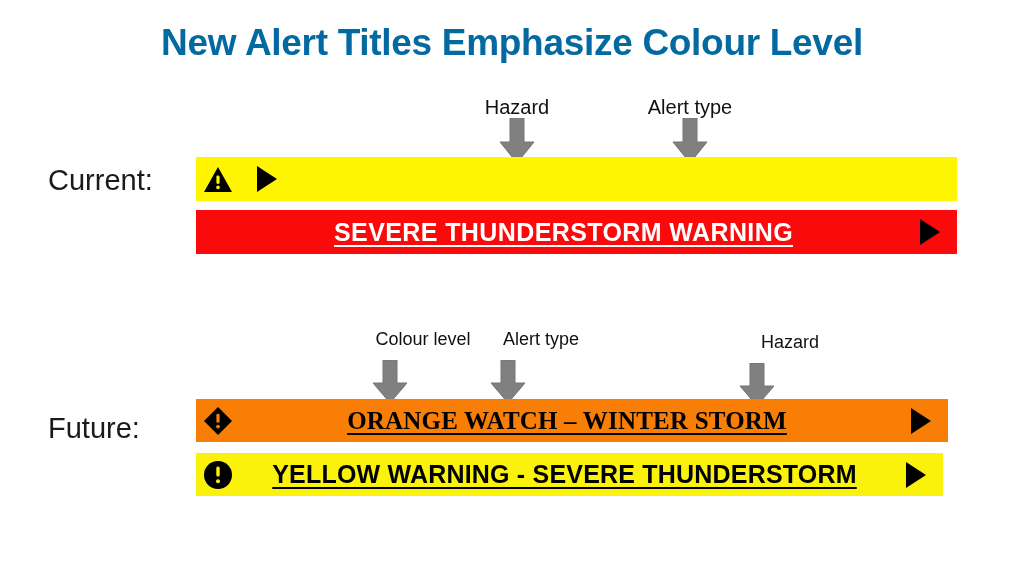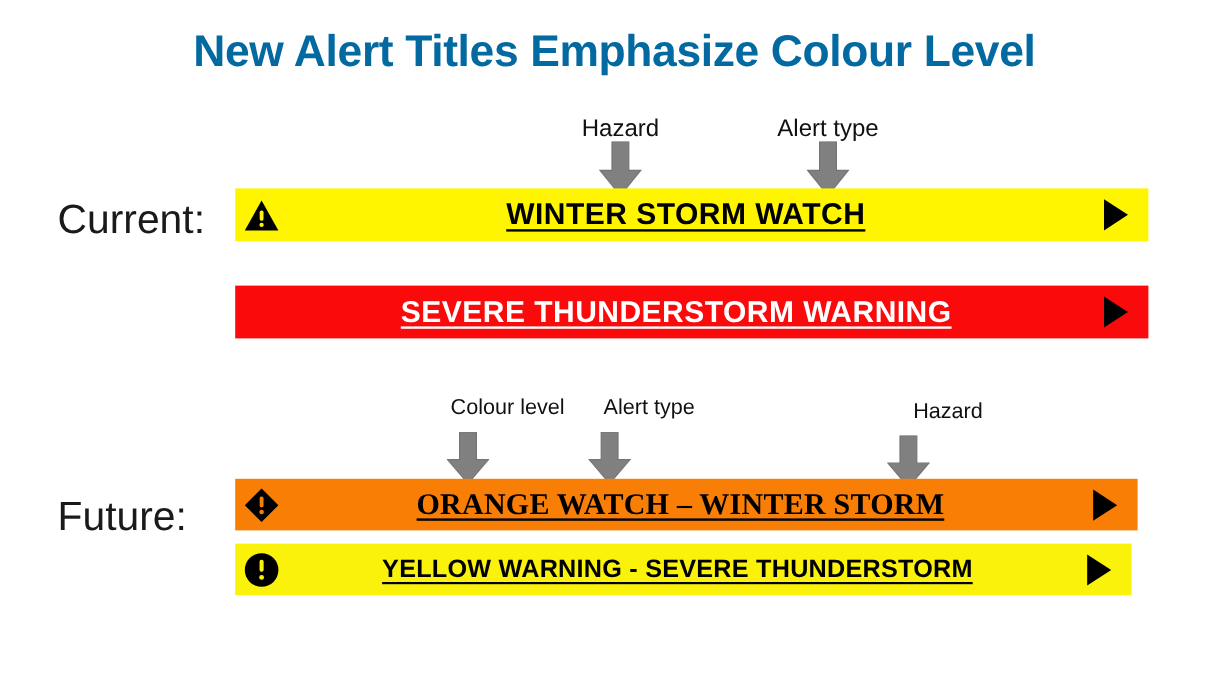--- a/index.html
+++ b/index.html
@@ -28,21 +28,21 @@
     font-size: 37px;
     letter-spacing: -0.3px;
     color: #0369a1;
     white-space: nowrap;
   }
 
   
   .row-label {
     position: absolute;
     font-family: "Liberation Sans", sans-serif;
-    font-size: 34px;
+    font-size: 29px;
     font-weight: normal;
     color: #1a1a1a;
     white-space: nowrap;
   }
   .row-label.current { left: 48px; top: 164px; }
   .row-label.future  { left: 48px; top: 412px; }
 
   
   .callout-label {
     position: absolute;
@@ -117,21 +117,21 @@
   #bar-future-orange {
     left: 196px; top: 399px; width: 752px; height: 43px;
     background: #F97E06;
   }
   #bar-future-orange .bar-text { font-size: 25px; color: #000000; letter-spacing: 0.2px; font-family: Liberation Serif, serif; }
 
   #bar-future-yellow {
     left: 196px; top: 453px; width: 747px; height: 43px;
     background: #FAF20B;
   }
-  #bar-future-yellow .bar-text { font-size: 21px; color: #000000; letter-spacing: 0.2px; }
+  #bar-future-yellow .bar-text { font-size: 25px; color: #000000; letter-spacing: 0.2px; }
 </style>
 </head>
 <body>
 
 <div class="slide-title">New Alert Titles Emphasize Colour Level</div>
 
 <div class="row-label current">Current:</div>
 
 <div class="row-label future">Future:</div>
 
@@ -171,29 +171,28 @@
 </div>
 
 <div class="alert-bar" id="bar-current-yellow" style="background: rgb(255, 245, 0);">
   <span class="bar-icon">
     <svg width="30" height="27" viewBox="0 0 30 27" xmlns="http://www.w3.org/2000/svg">
       <path d="M15 1 L29 26 L1 26 Z" fill="#000000"></path>
       <rect x="13.4" y="9.5" width="3.2" height="8.5" rx="1.4" fill="#FFF500"></rect>
       <circle cx="15" cy="21.4" r="1.8" fill="#FFF500"></circle>
     </svg>
   </span>
-  <span class="bar-text" style="color: rgb(0, 0, 0);">WINTER STORM WATCH</span>
-  <span class="bar-caret">
-    <svg width="24" height="28" viewBox="0 0 24 28" xmlns="http://www.w3.org/2000/svg">
-      <polygon points="2,1 22,14 2,27" fill="#000000"></polygon>
-    </svg>
-  </span>
-</div>
-
-<div class="alert-bar" id="bar-current-red" style="background: rgb(250, 10, 10); margin-top: 28px;">
+  <span class="bar-caret">
+    <svg width="24" height="28" viewBox="0 0 24 28" xmlns="http://www.w3.org/2000/svg">
+      <polygon points="2,1 22,14 2,27" fill="#000000"></polygon>
+    </svg>
+  </span>
+</div>
+
+<div class="alert-bar" id="bar-current-red" style="background: rgb(250, 10, 10);">
   <span class="bar-icon"></span>
   <span class="bar-text" style="color: rgb(255, 255, 255);">SEVERE THUNDERSTORM WARNING</span>
   <span class="bar-caret">
     <svg width="24" height="28" viewBox="0 0 24 28" xmlns="http://www.w3.org/2000/svg">
       <polygon points="2,1 22,14 2,27" fill="#000000"></polygon>
     </svg>
   </span>
 </div>
 
 <div class="alert-bar" id="bar-future-orange" style="background: rgb(249, 126, 6);">

